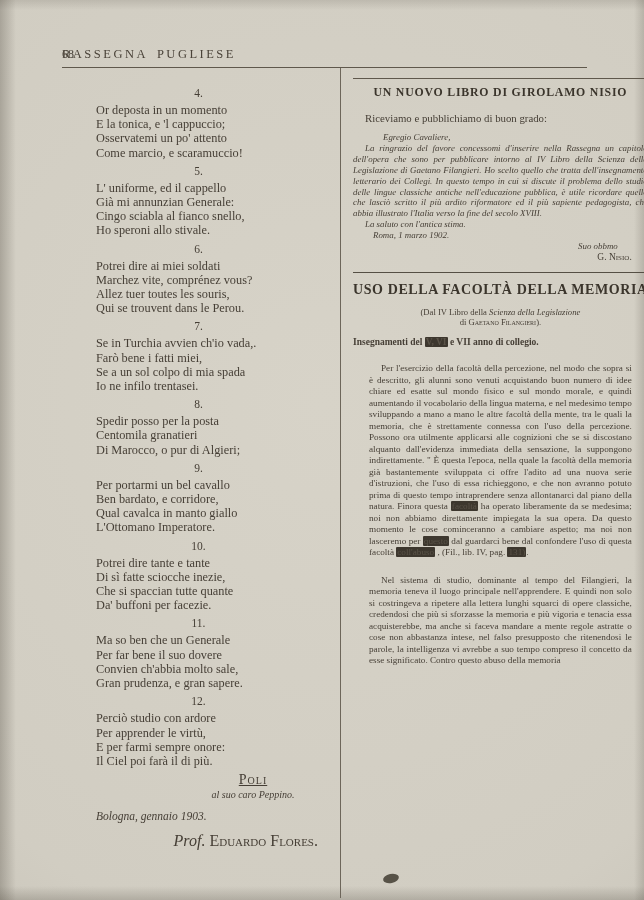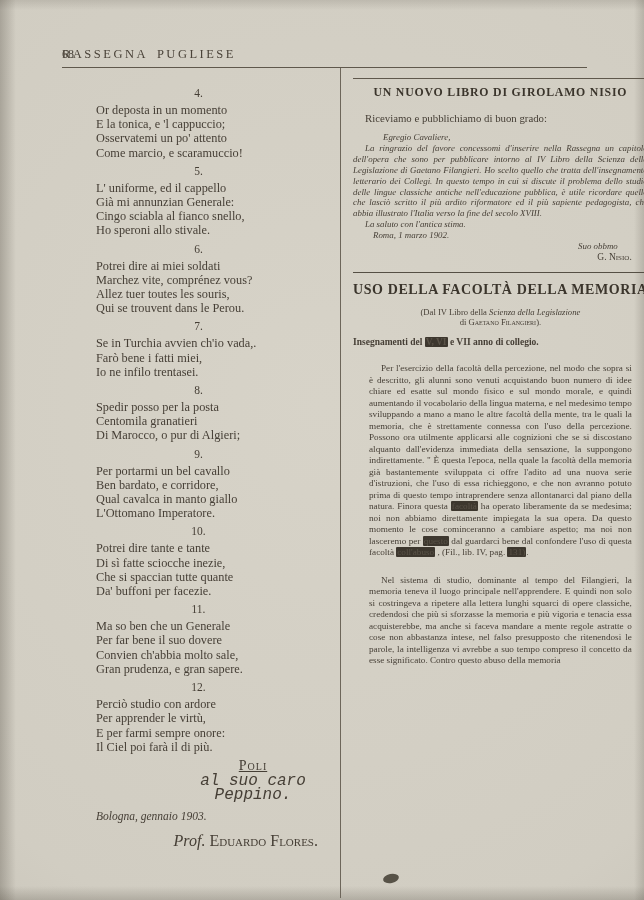--- a/index.html
+++ b/index.html
@@ -19,21 +19,21 @@
   .page-number{font-size:12px;}
   .journal-title{position:absolute;left:0;right:0;bottom:5px;text-align:left;font-size:12.5px;letter-spacing:2.5px;word-spacing:4px;color:#4a4339;}
   .columns{display:flex;margin:0 57px 0 62px;height:830px;}
   .col-left{width:278px;box-sizing:border-box;padding:16px 8px 0 34px;flex:none;}
   .col-right{flex:1;box-sizing:border-box;border-left:1px solid #6d665a;padding:10px 1px 0 12px;}
   .stanza{margin-bottom:4px;}
   .stanza-num{text-align:center;width:205px;font-size:11.5px;line-height:14px;margin:2px 0 3px;}
   .verse-line{font-size:12.3px;line-height:14.2px;white-space:nowrap;}
   .dedication{width:150px;margin-left:82px;text-align:center;margin-top:2px;}
   .ded-name{font-size:14px;font-variant:small-caps;letter-spacing:1px;text-decoration:underline;}
-  .ded-line{font-size:16px;font-style:italic;line-height:14px;font-family:Liberation Mono, monospace;}
+  .ded-line{font-size:10px;font-style:italic;line-height:14px;}
   .place-date{font-size:11.5px;font-style:italic;margin-top:8px;}
   .poem-signature{font-size:16px;text-align:right;padding-right:14px;margin-top:10px;}
   .col-top-rule{border-top:1px solid #5f584c;margin:0 0 6px;}
   .art-title{font-size:11.8px;font-weight:bold;letter-spacing:.8px;text-align:center;margin:4px 0 12px;color:#3b352c;white-space:nowrap;}
   .intro{font-size:10.8px;text-indent:12px;margin:0 0 8px;}
   .letter{font-size:8.9px;line-height:10.9px;}
   .letter p{margin:0;}
   .salutation{font-style:italic;text-indent:30px;margin-bottom:2px;}
   .letter-body{font-style:italic;text-align:justify;text-indent:12px;}
   .letter-closing{font-style:italic;text-indent:12px;}
@@ -82,20 +82,21 @@
             <div class="stanza-num">6.</div>
             <div class="verse-line">Potrei dire ai miei soldati</div>
             <div class="verse-line">Marchez vite, comprénez vous?</div>
             <div class="verse-line">Allez tuer toutes les souris,</div>
             <div class="verse-line">Qui se trouvent dans le Perou.</div>
           </div>
           <div class="stanza">
             <div class="stanza-num">7.</div>
             <div class="verse-line">Se in Turchia avvien ch'io vada,.</div>
             <div class="verse-line">Farò bene i fatti miei,</div>
+            <div class="verse-line">Se a un sol colpo di mia spada</div>
             <div class="verse-line">Io ne infilo trentasei.</div>
           </div>
           <div class="stanza">
             <div class="stanza-num">8.</div>
             <div class="verse-line">Spedir posso per la posta</div>
             <div class="verse-line">Centomila granatieri</div>
             <div class="verse-line">Di Marocco, o pur di Algieri;</div>
           </div>
           <div class="stanza">
             <div class="stanza-num">9.</div>

